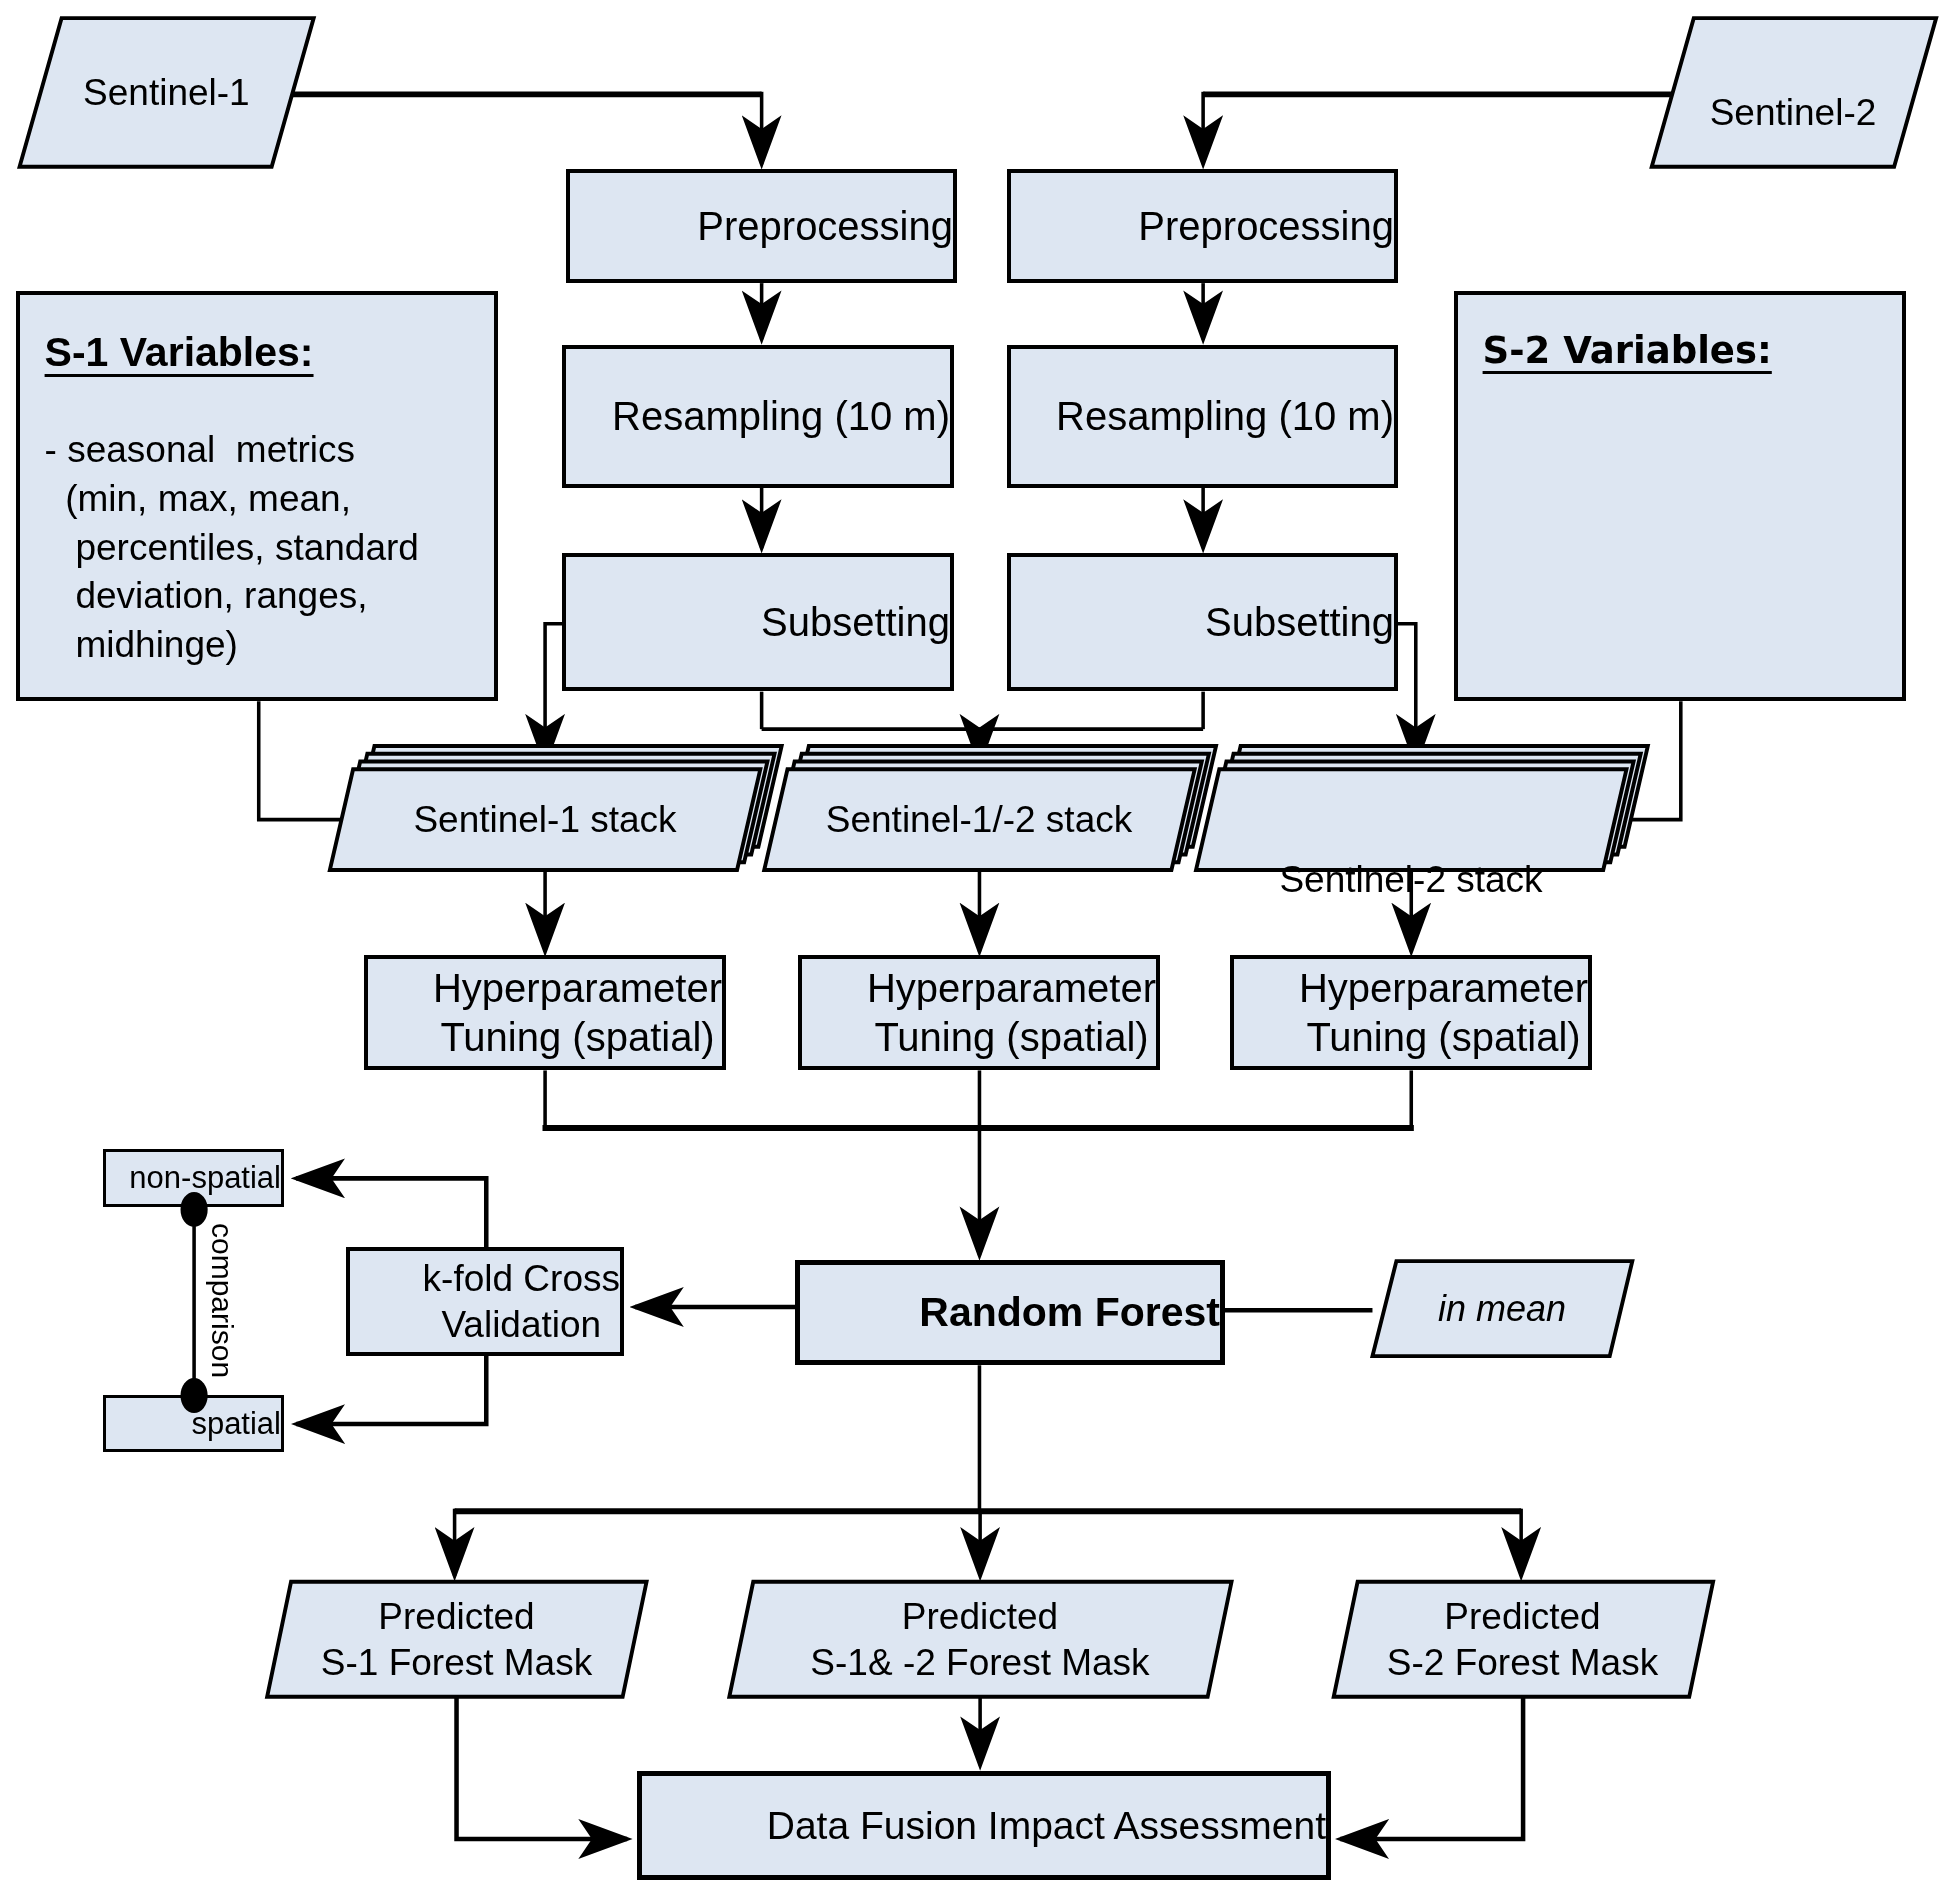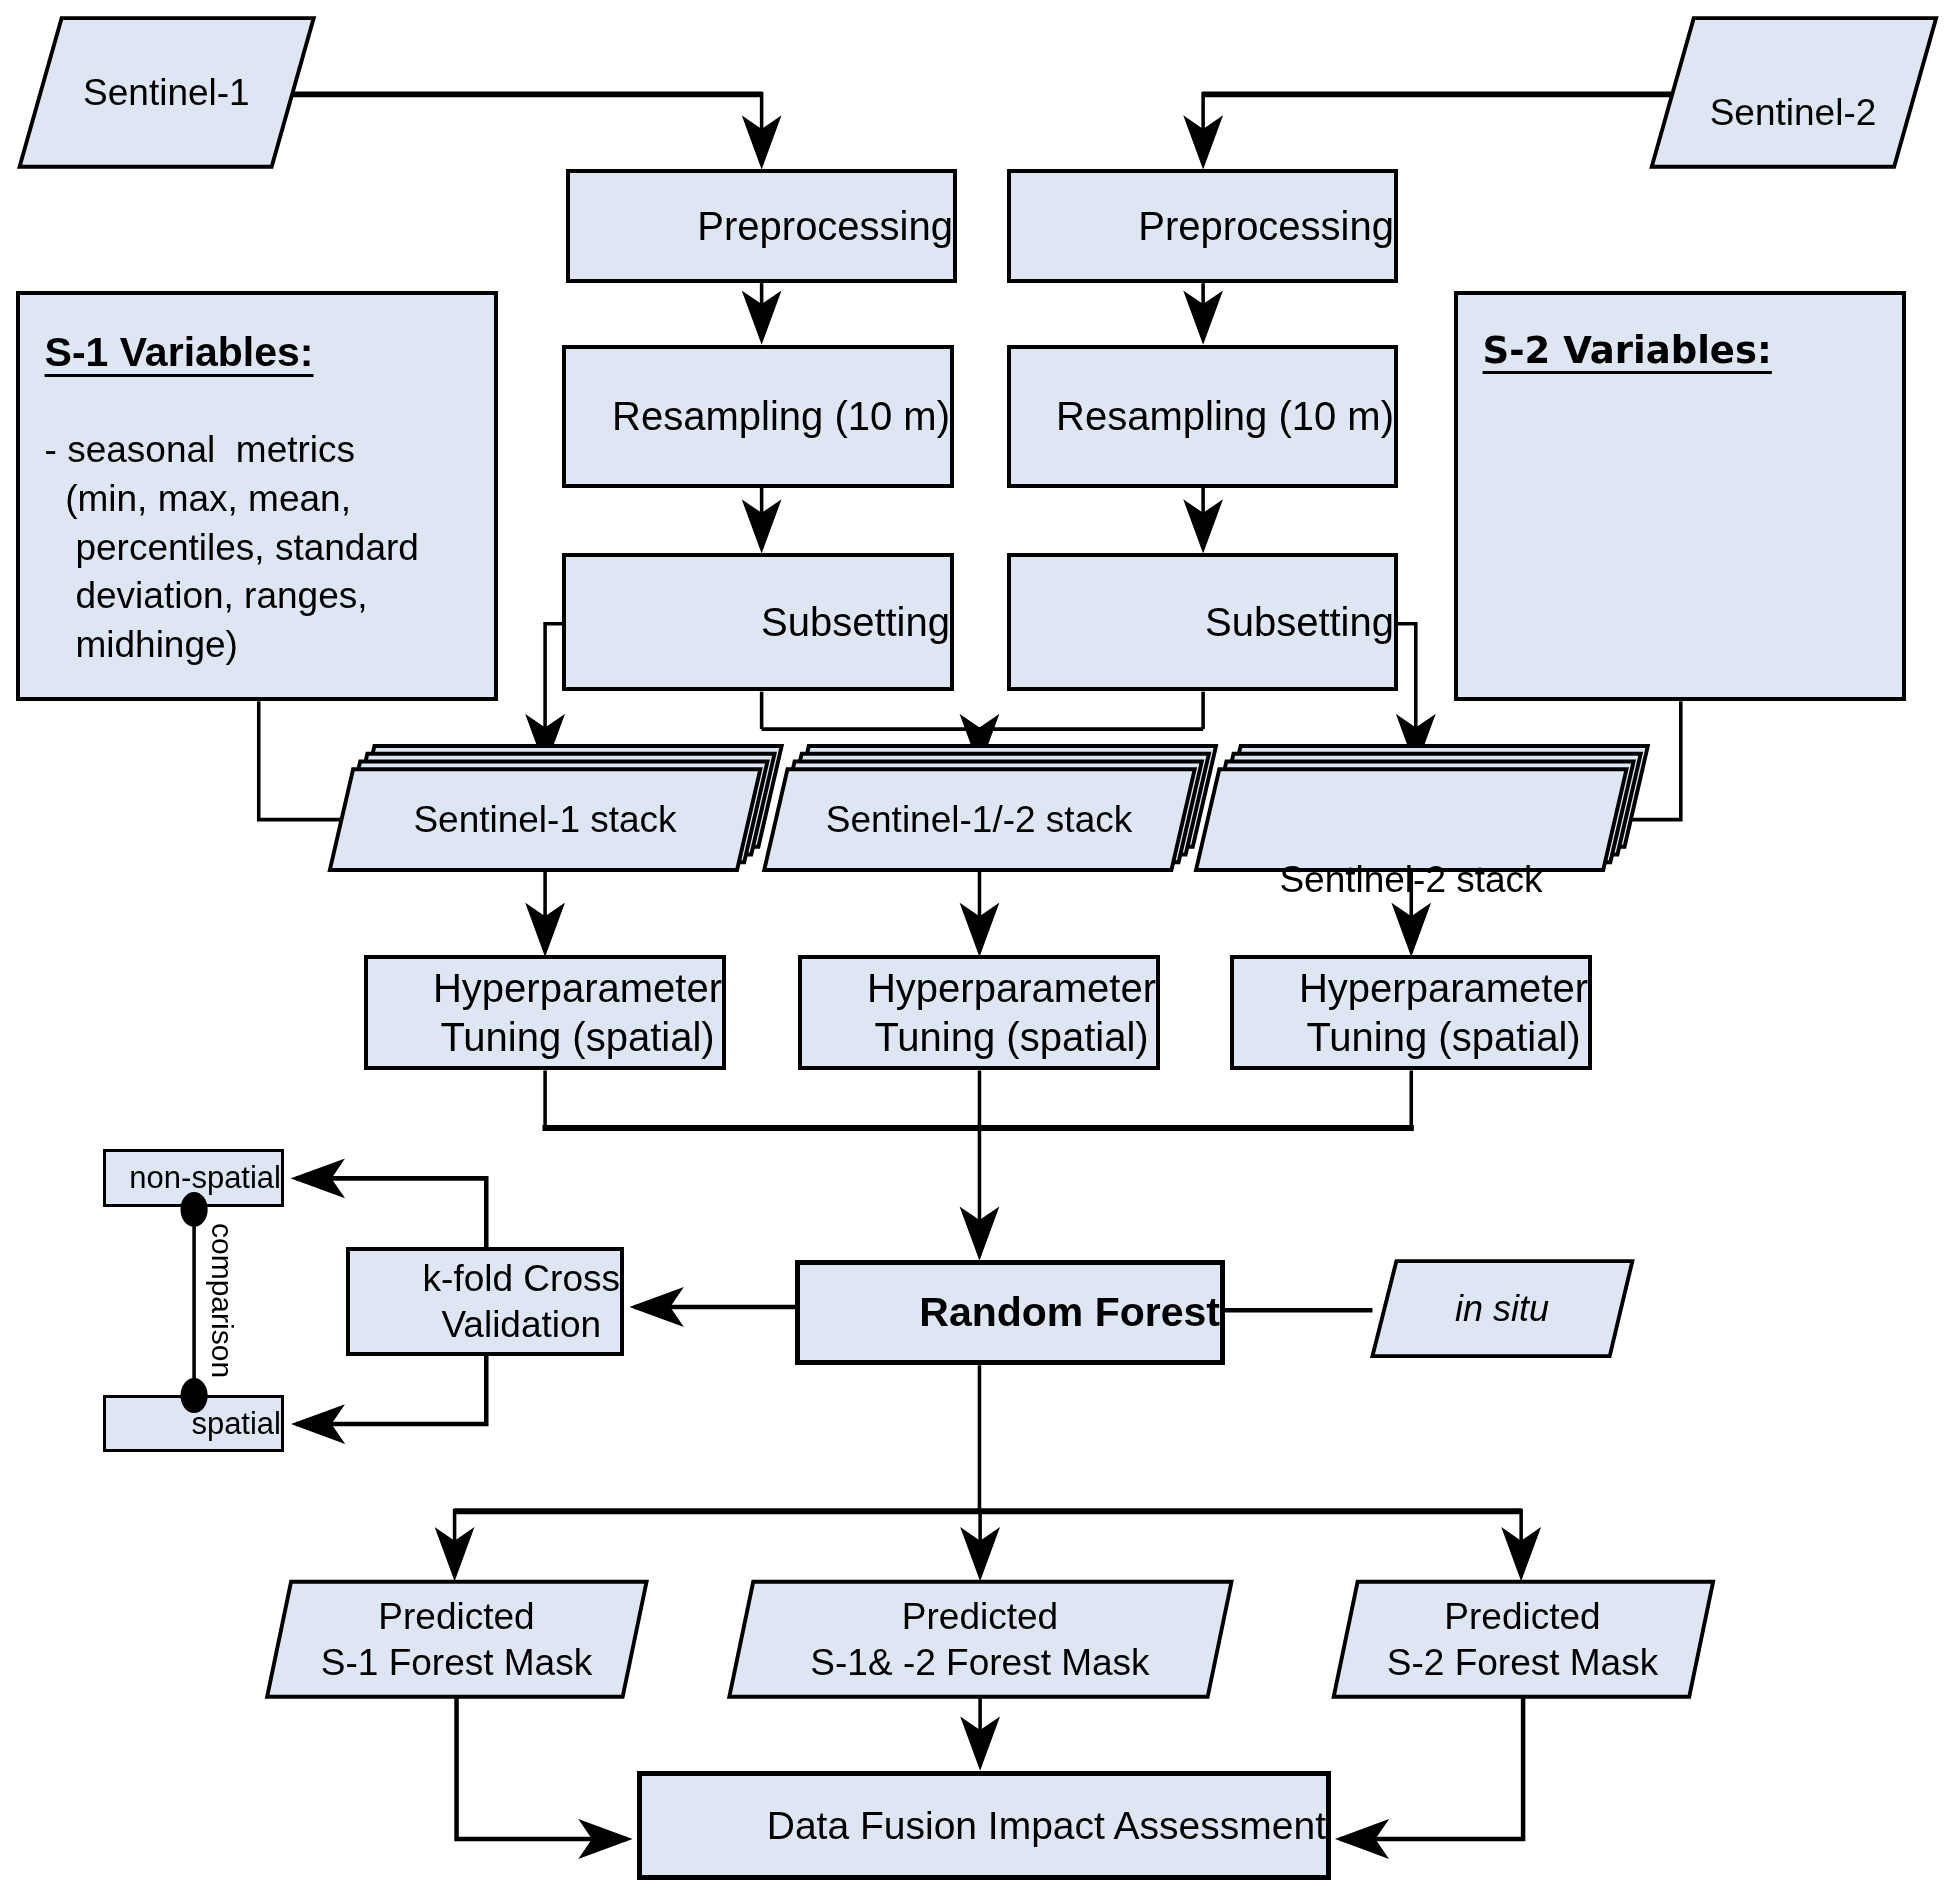--- a/index.html
+++ b/index.html
@@ -241,21 +241,21 @@
     <span>spatial</span>
   </div>
   <div class="comparison-lbl">comparison</div>
 
   <div class="node dfia">
     <span>Data Fusion Impact Assessment</span>
   </div>
 
   <div class="lbl sent1-lbl">Sentinel-1</div>
   <div class="lbl sent2-lbl">Sentinel-2</div>
-  <div class="lbl insitu-lbl">in situ</div>
+  <div class="lbl insitu-lbl">in mean</div>
   <div class="lbl stack1-lbl">Sentinel-1 stack</div>
   <div class="lbl stack2-lbl">Sentinel-1/-2 stack</div>
   <div class="lbl stack3-lbl">Sentinel-2 stack</div>
   <div class="lbl mask1-lbl">Predicted
 S-1 Forest Mask</div>
   <div class="lbl mask2-lbl">Predicted
 S-1&amp; -2 Forest Mask</div>
   <div class="lbl mask3-lbl">Predicted
 S-2 Forest Mask</div>
 

